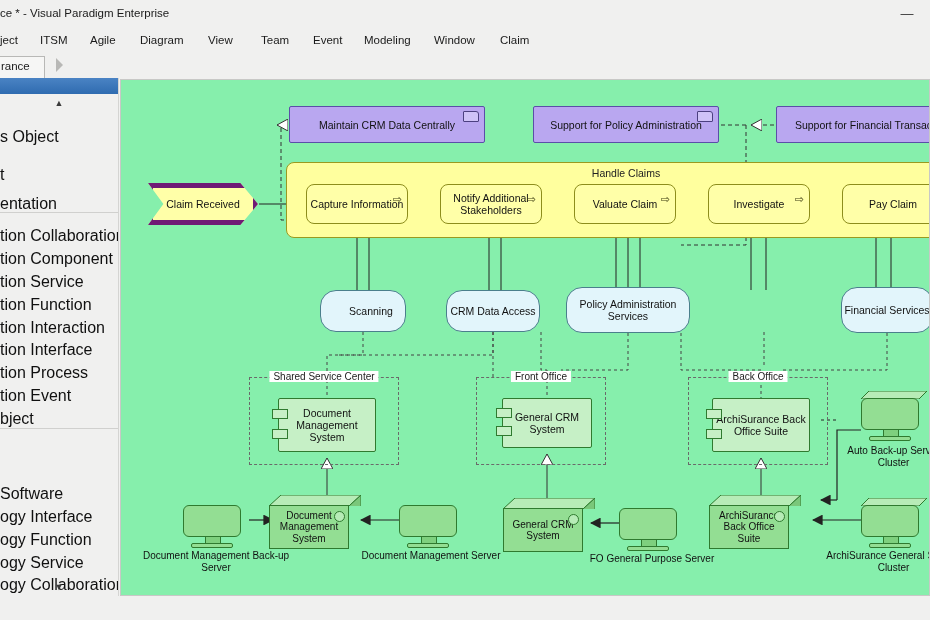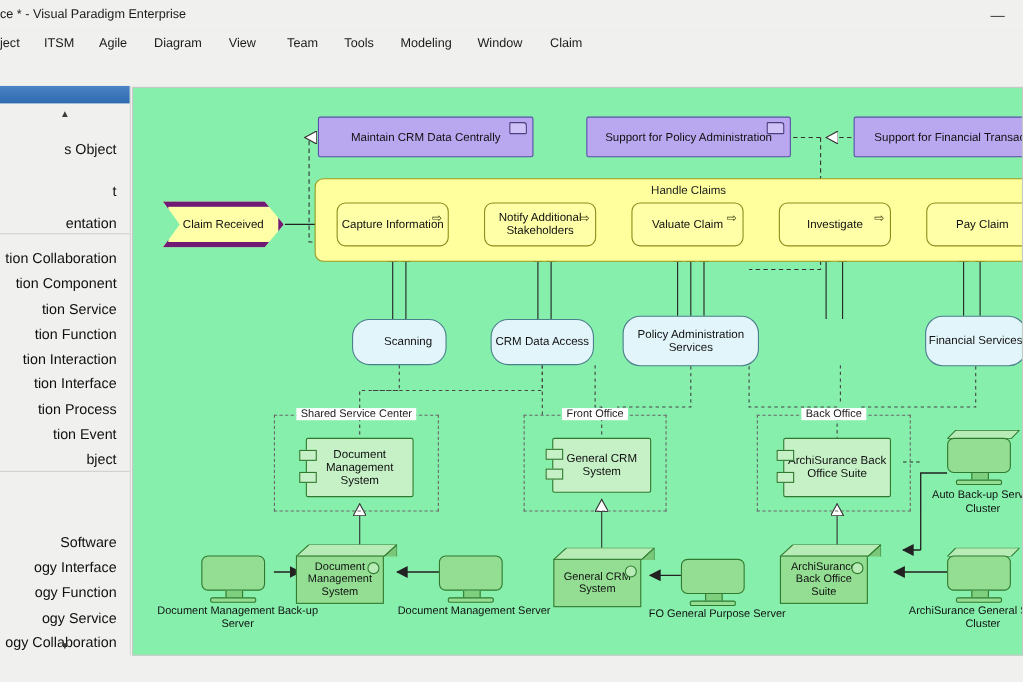--- a/index.html
+++ b/index.html
@@ -117,24 +117,23 @@
     text-align: center;
     color: #3a3a3a;
     font-size: 9px;
     line-height: 14px;
   }
   .pal-item {
     position: absolute;
     left: 0;
     width: 112px;
     height: 15px;
-    font-size: 13px;
+    font-size: 16px;
     color: #101010;
     white-space: nowrap;
-    text-align: right;
     padding-right: 6px;
     box-sizing: border-box;
   }
   .pal-sep {
     position: absolute;
     left: 0;
     width: 118px;
     height: 1px;
     background: #d0d0ce;
   }
@@ -332,26 +331,30 @@
     <div class="minimize">—</div>
   </div>
 
   <div class="menubar">
     <div class="menu-item" style="left:0px">ject</div>
     <div class="menu-item" style="left:40px">ITSM</div>
     <div class="menu-item" style="left:90px">Agile</div>
     <div class="menu-item" style="left:140px">Diagram</div>
     <div class="menu-item" style="left:208px">View</div>
     <div class="menu-item" style="left:261px">Team</div>
-    <div class="menu-item" style="left:313px">Tools</div>
+    <div class="menu-item" style="left:313px">Event</div>
     <div class="menu-item" style="left:364px">Modeling</div>
     <div class="menu-item" style="left:434px">Window</div>
     <div class="menu-item" style="left:500px">Claim</div>
   </div>
 
+  <div class="breadcrumb">
+    <div class="crumb">rance</div>
+    <div class="crumb-arrow"></div>
+  </div>
 
   <div class="palette">
     <div class="palette-header"></div>
     <div class="palette-scroll-up">▲</div>
 
     <div class="pal-sep" style="top:134px"></div>
     <div class="pal-sep" style="top:350px"></div>
 
     <div class="pal-item" style="top:50px">s Object</div>
     <div class="pal-item" style="top:88px">t</div>

